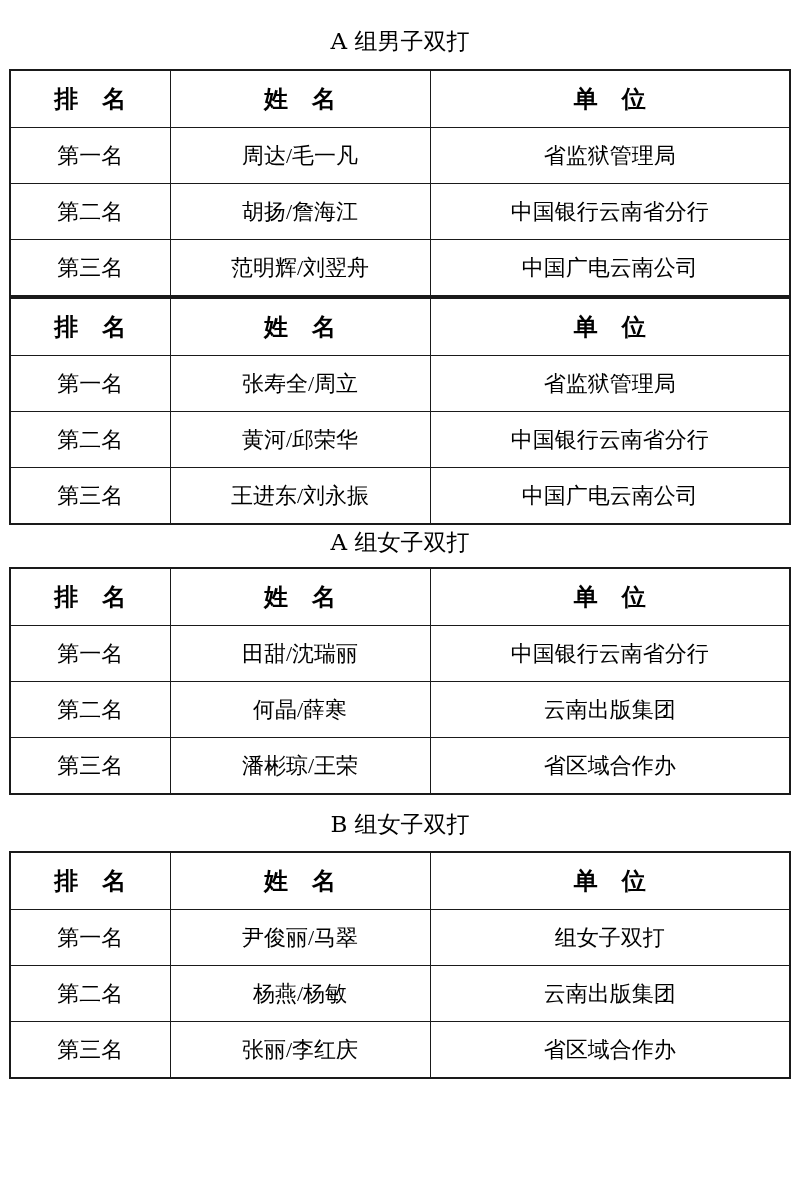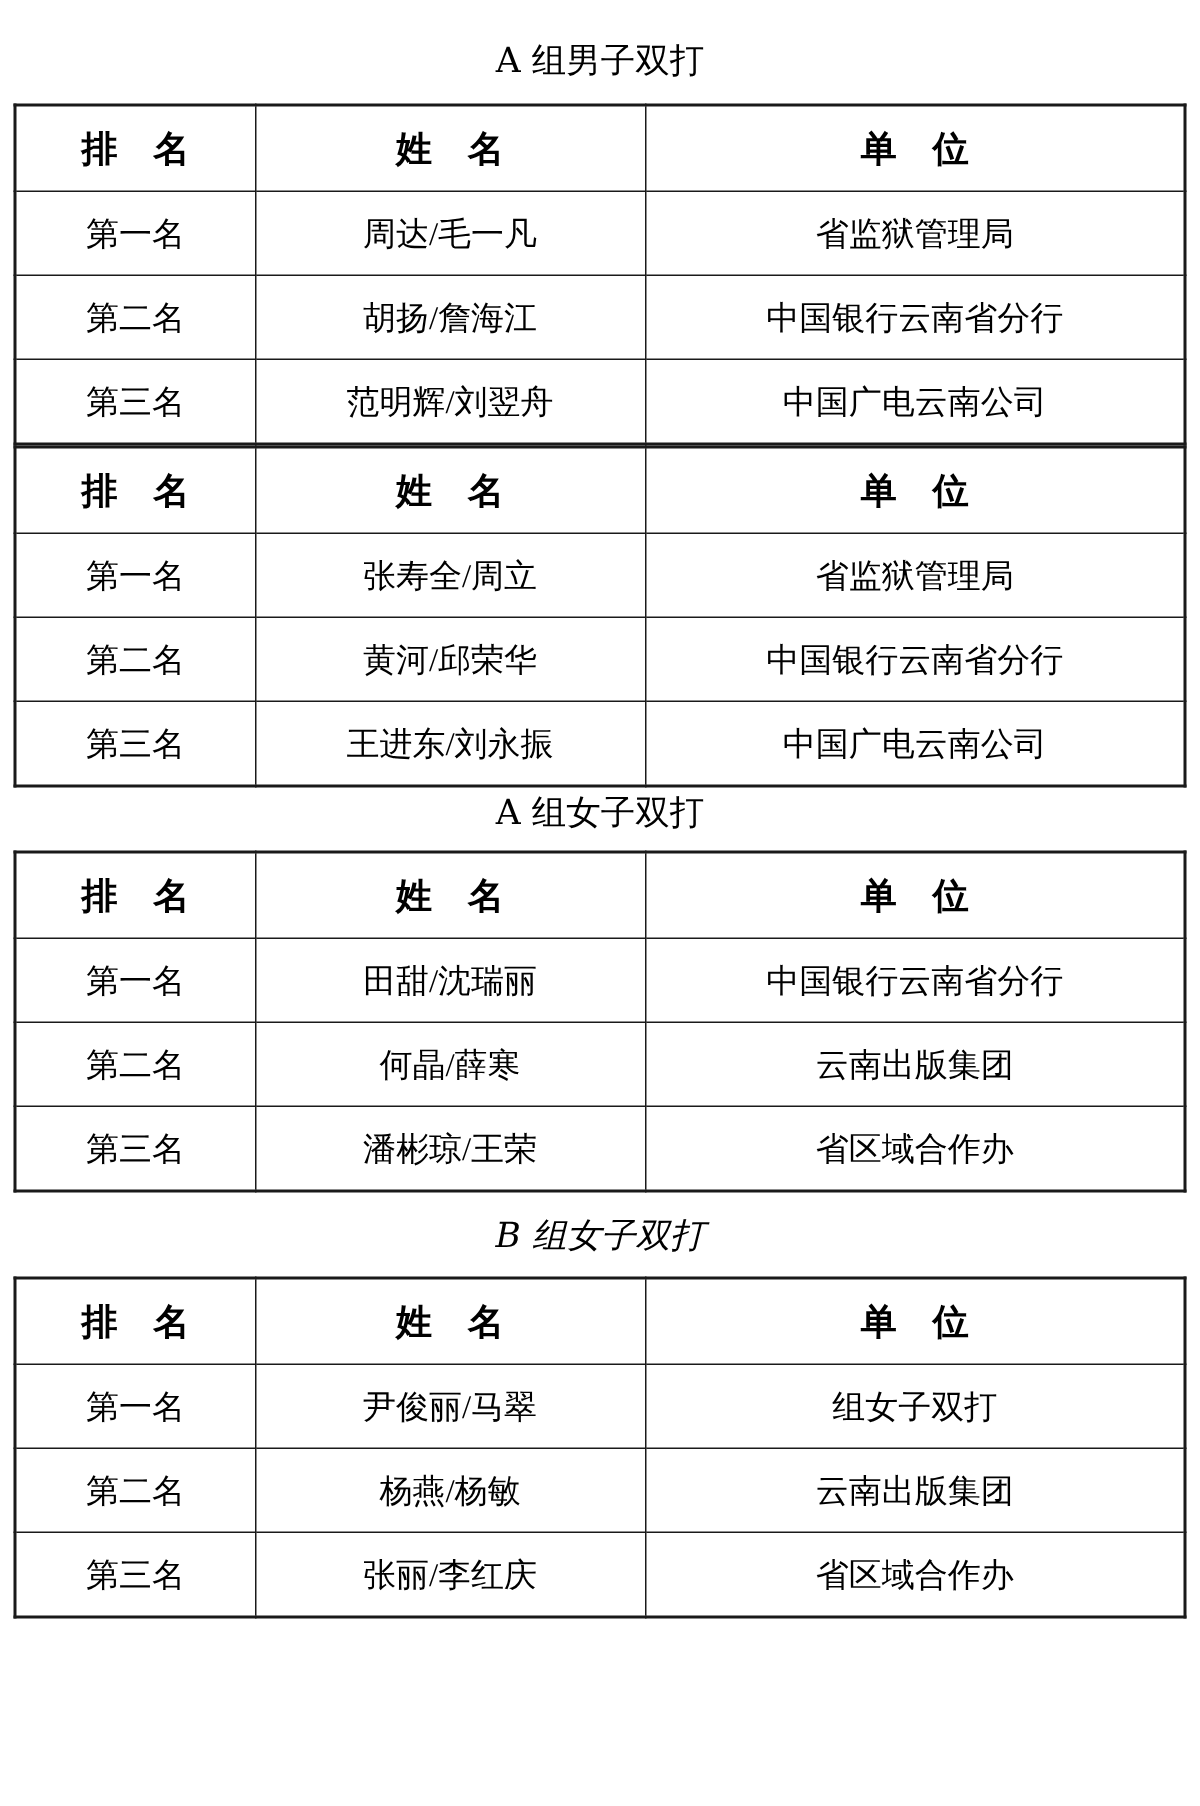--- a/index.html
+++ b/index.html
@@ -20,21 +20,21 @@
     font-size: 23px;
     line-height: 26px;
     font-weight: normal;
     color: #000000;
     margin: 0;
     font-family: "DejaVu Serif", "Liberation Serif", serif;
   }
   .sec-1 .group-title { margin-top: 28px; margin-bottom: 15px; }
   .sec-2 .group-title { margin-top: 72px; margin-bottom: 16px; }
   .sec-3 .group-title { margin-top: 4px; margin-bottom: 12px; }
-  .sec-4 .group-title { margin-top: 16px; margin-bottom: 14px; font-style: italic; }
+  .sec-4 .group-title { margin-top: 16px; margin-bottom: 14px; }
 
   table.results {
     width: 780px;
     margin: 0 auto;
     border-collapse: collapse;
     table-layout: fixed;
     border: 2px solid #1a1a1a;
     padding-left: 24px;
   }
   col.c-rank { width: 160px; }

